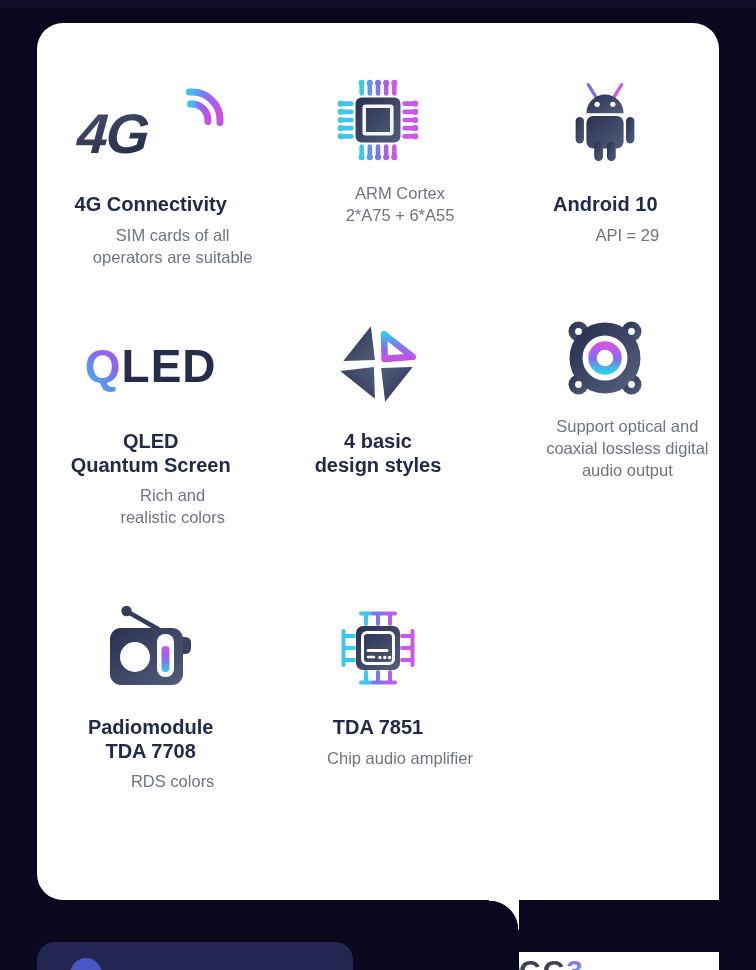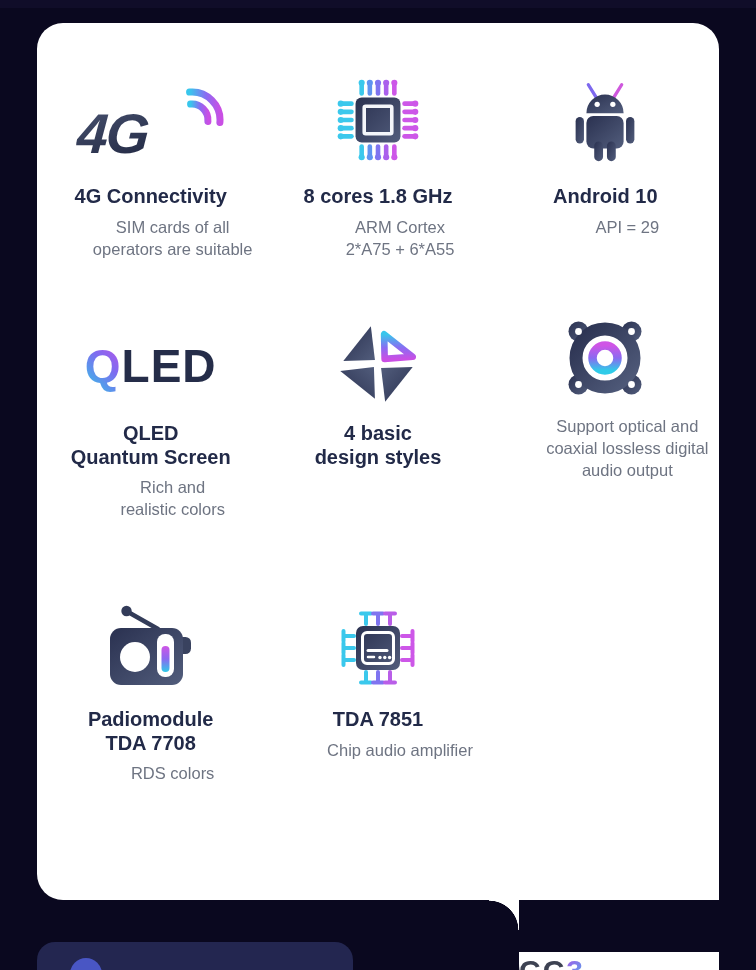--- a/index.html
+++ b/index.html
@@ -37,21 +37,21 @@
     grid-template-columns:repeat(3,1fr);
     grid-template-rows:225px 290px auto;
     padding-top:42px;
     box-sizing:border-box;
   }
   .cell{display:flex;flex-direction:column;align-items:center;text-align:center;}
   .icon-box{height:110px;display:flex;align-items:center;justify-content:center;}
   .r2 .icon-box{margin-top:30px;height:92px;}
   .r3 .icon-box{margin-top:18px;height:100px;}
   .title{
-    margin-top:10px;
+    margin-top:18px;
     font-size:20px;font-weight:700;line-height:1.18;
     color:#222a48;white-space:pre-line;
   }
   .sub{
     margin-top:8px;
     font-size:16.5px;line-height:1.33;
     color:#6e7482;white-space:pre-line;margin-left:44px;
   }
   
   .fourg-wrap{position:relative;width:168px;height:92px;}
@@ -172,21 +172,20 @@
                 <circle cx="84.5" cy="48" r="3" fill="#cd57e8"></circle>
               <line x1="74" y1="56" x2="83" y2="56" stroke="#cd57e8"></line>
                 <circle cx="84.5" cy="56" r="3" fill="#cd57e8"></circle>
               <line x1="74" y1="64" x2="83" y2="64" stroke="#cd57e8"></line>
                 <circle cx="84.5" cy="64" r="3" fill="#cd57e8"></circle>
             </g>
             <rect x="26" y="26" width="44" height="44" rx="6" fill="url(#gradDark)"></rect>
             <rect x="34.5" y="34.5" width="27" height="27" rx="1.5" fill="none" stroke="#f4f6fa" stroke-width="3.5"></rect>
           </svg>
         </div>
-        <div class="title">8 cores 1.8 GHz</div>
         <div class="sub">ARM Cortex
 2*A75 + 6*A55</div>
       </div>
 
       <div class="cell r1">
         <div class="icon-box">
           <svg width="94" height="94" viewBox="0 0 96 96">
             <line x1="39" y1="25" x2="31" y2="12" stroke="#7d68ee" stroke-width="3.4" stroke-linecap="round"></line>
             <line x1="57" y1="25" x2="65" y2="12" stroke="#cf58dd" stroke-width="3.4" stroke-linecap="round"></line>
             <path d="M29,41 a19,19 0 0 1 38,0 z" fill="url(#gradDark)"></path>

